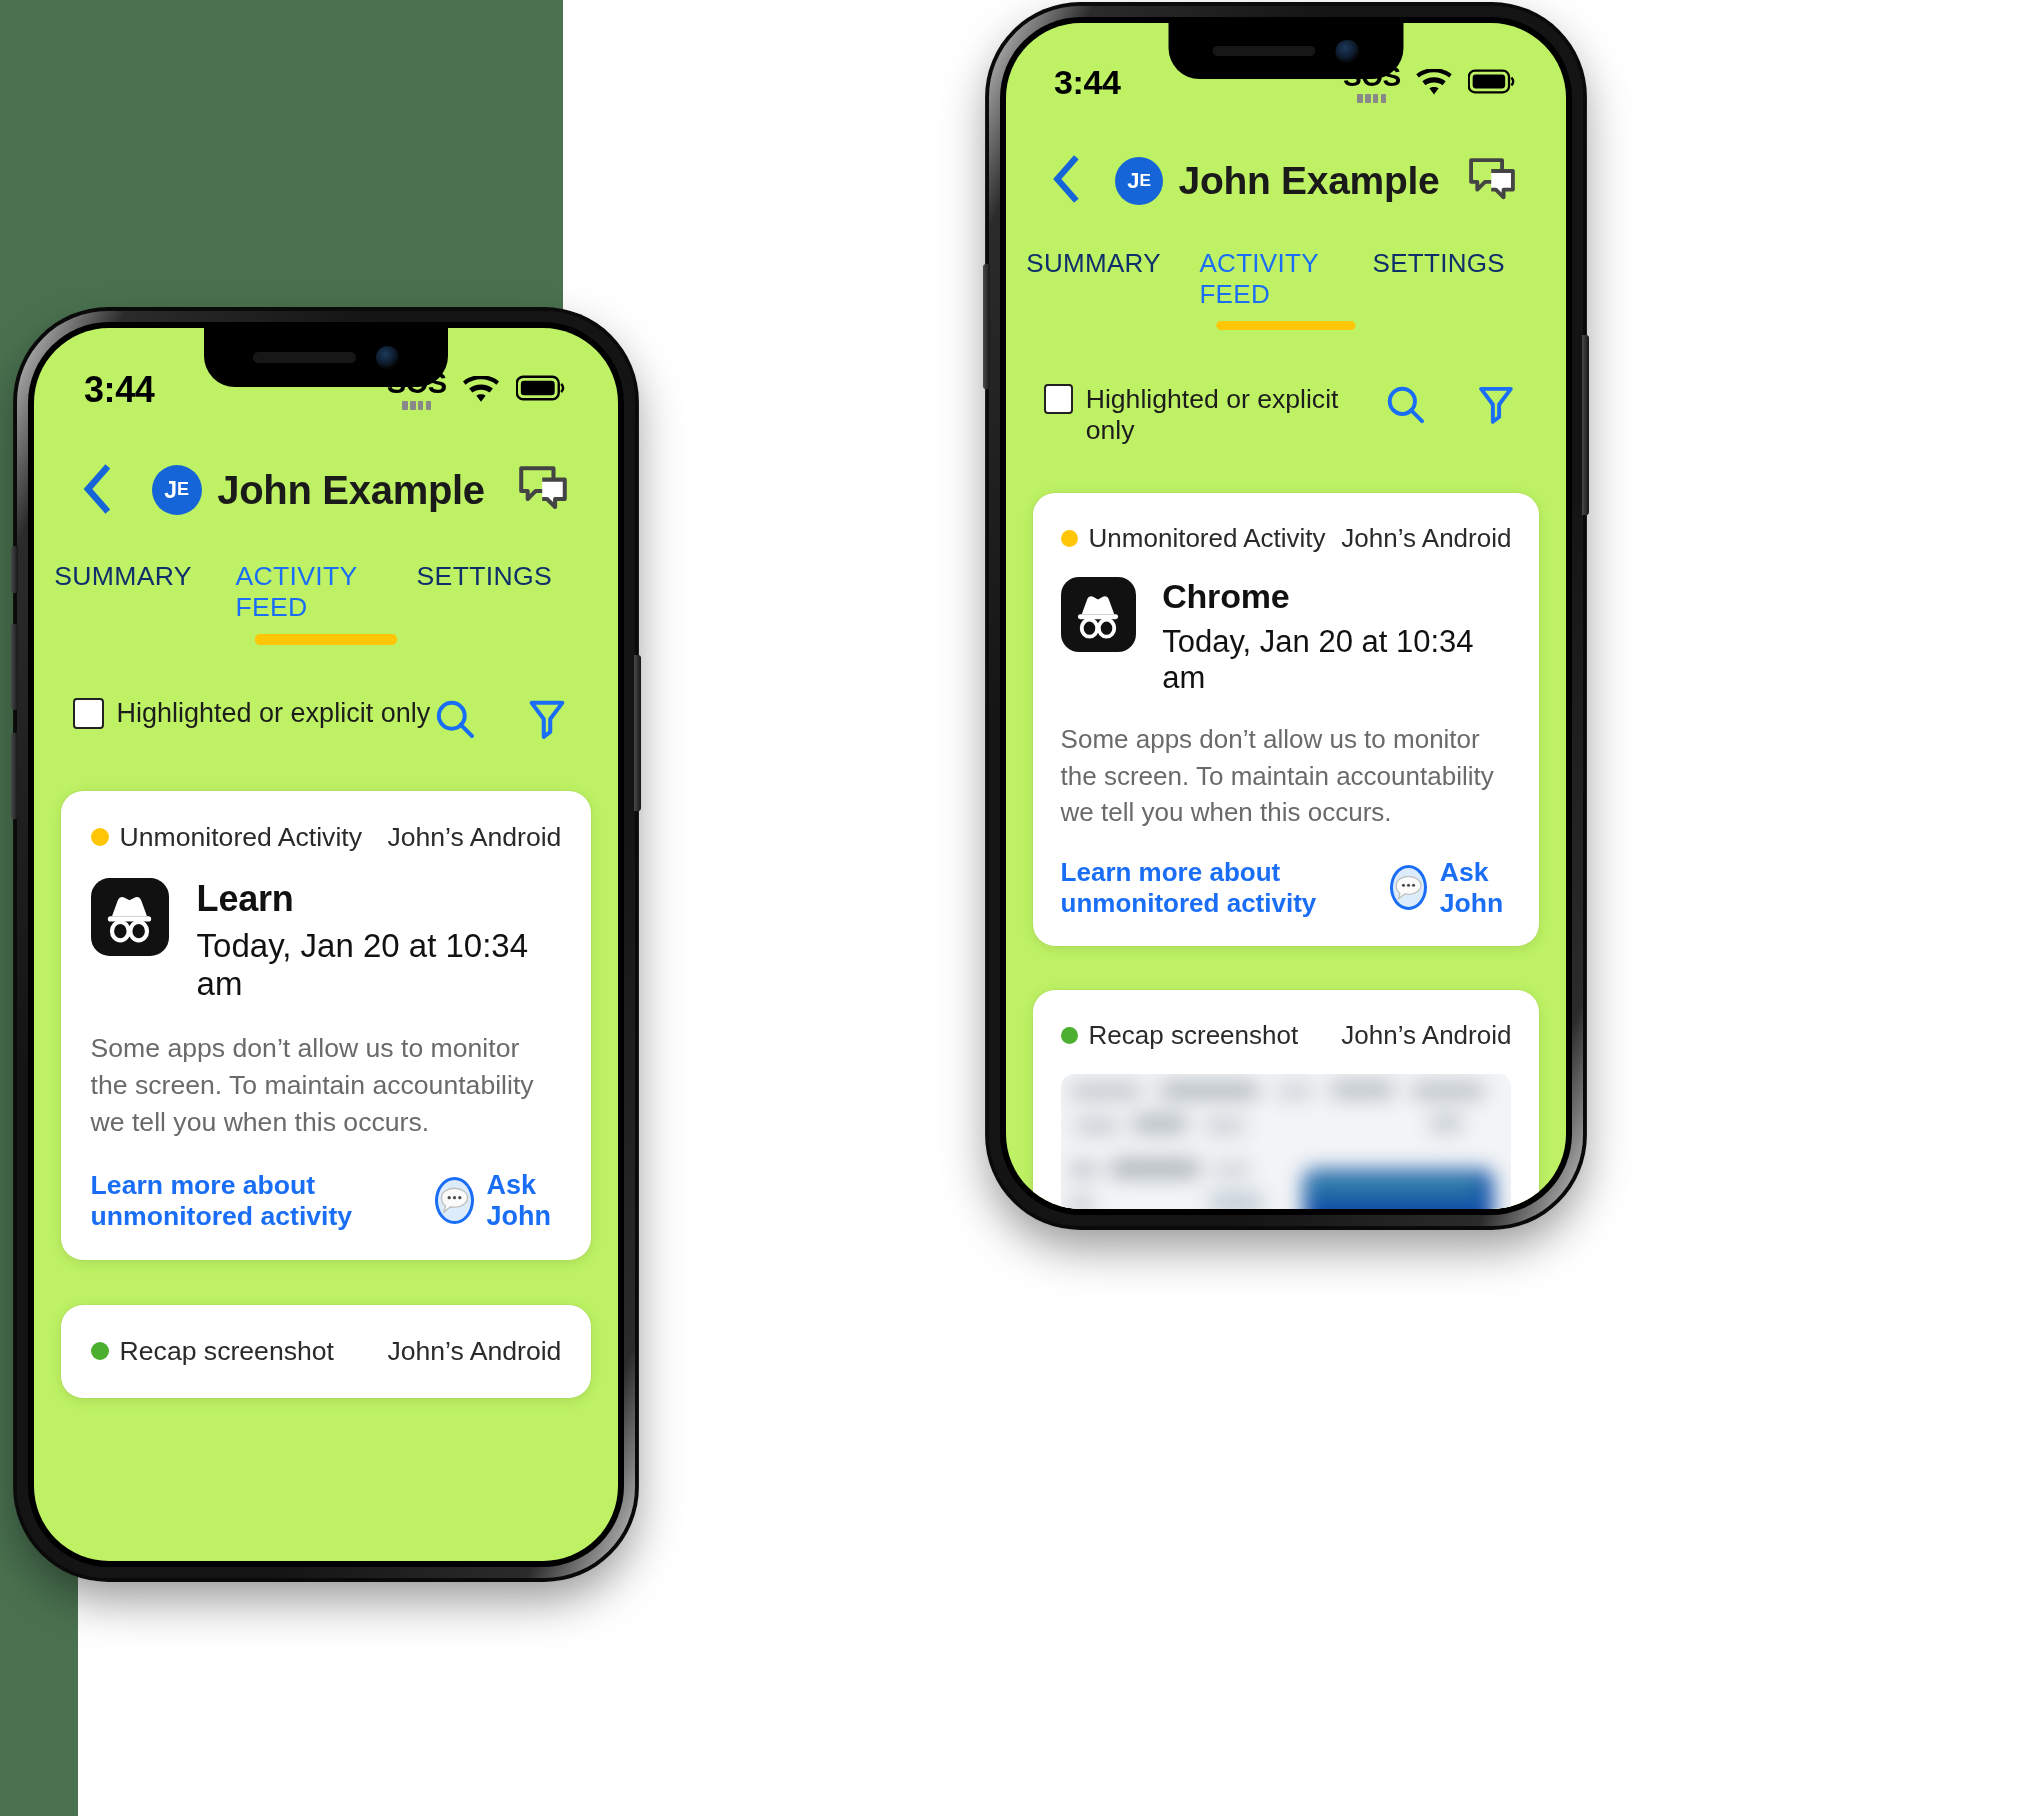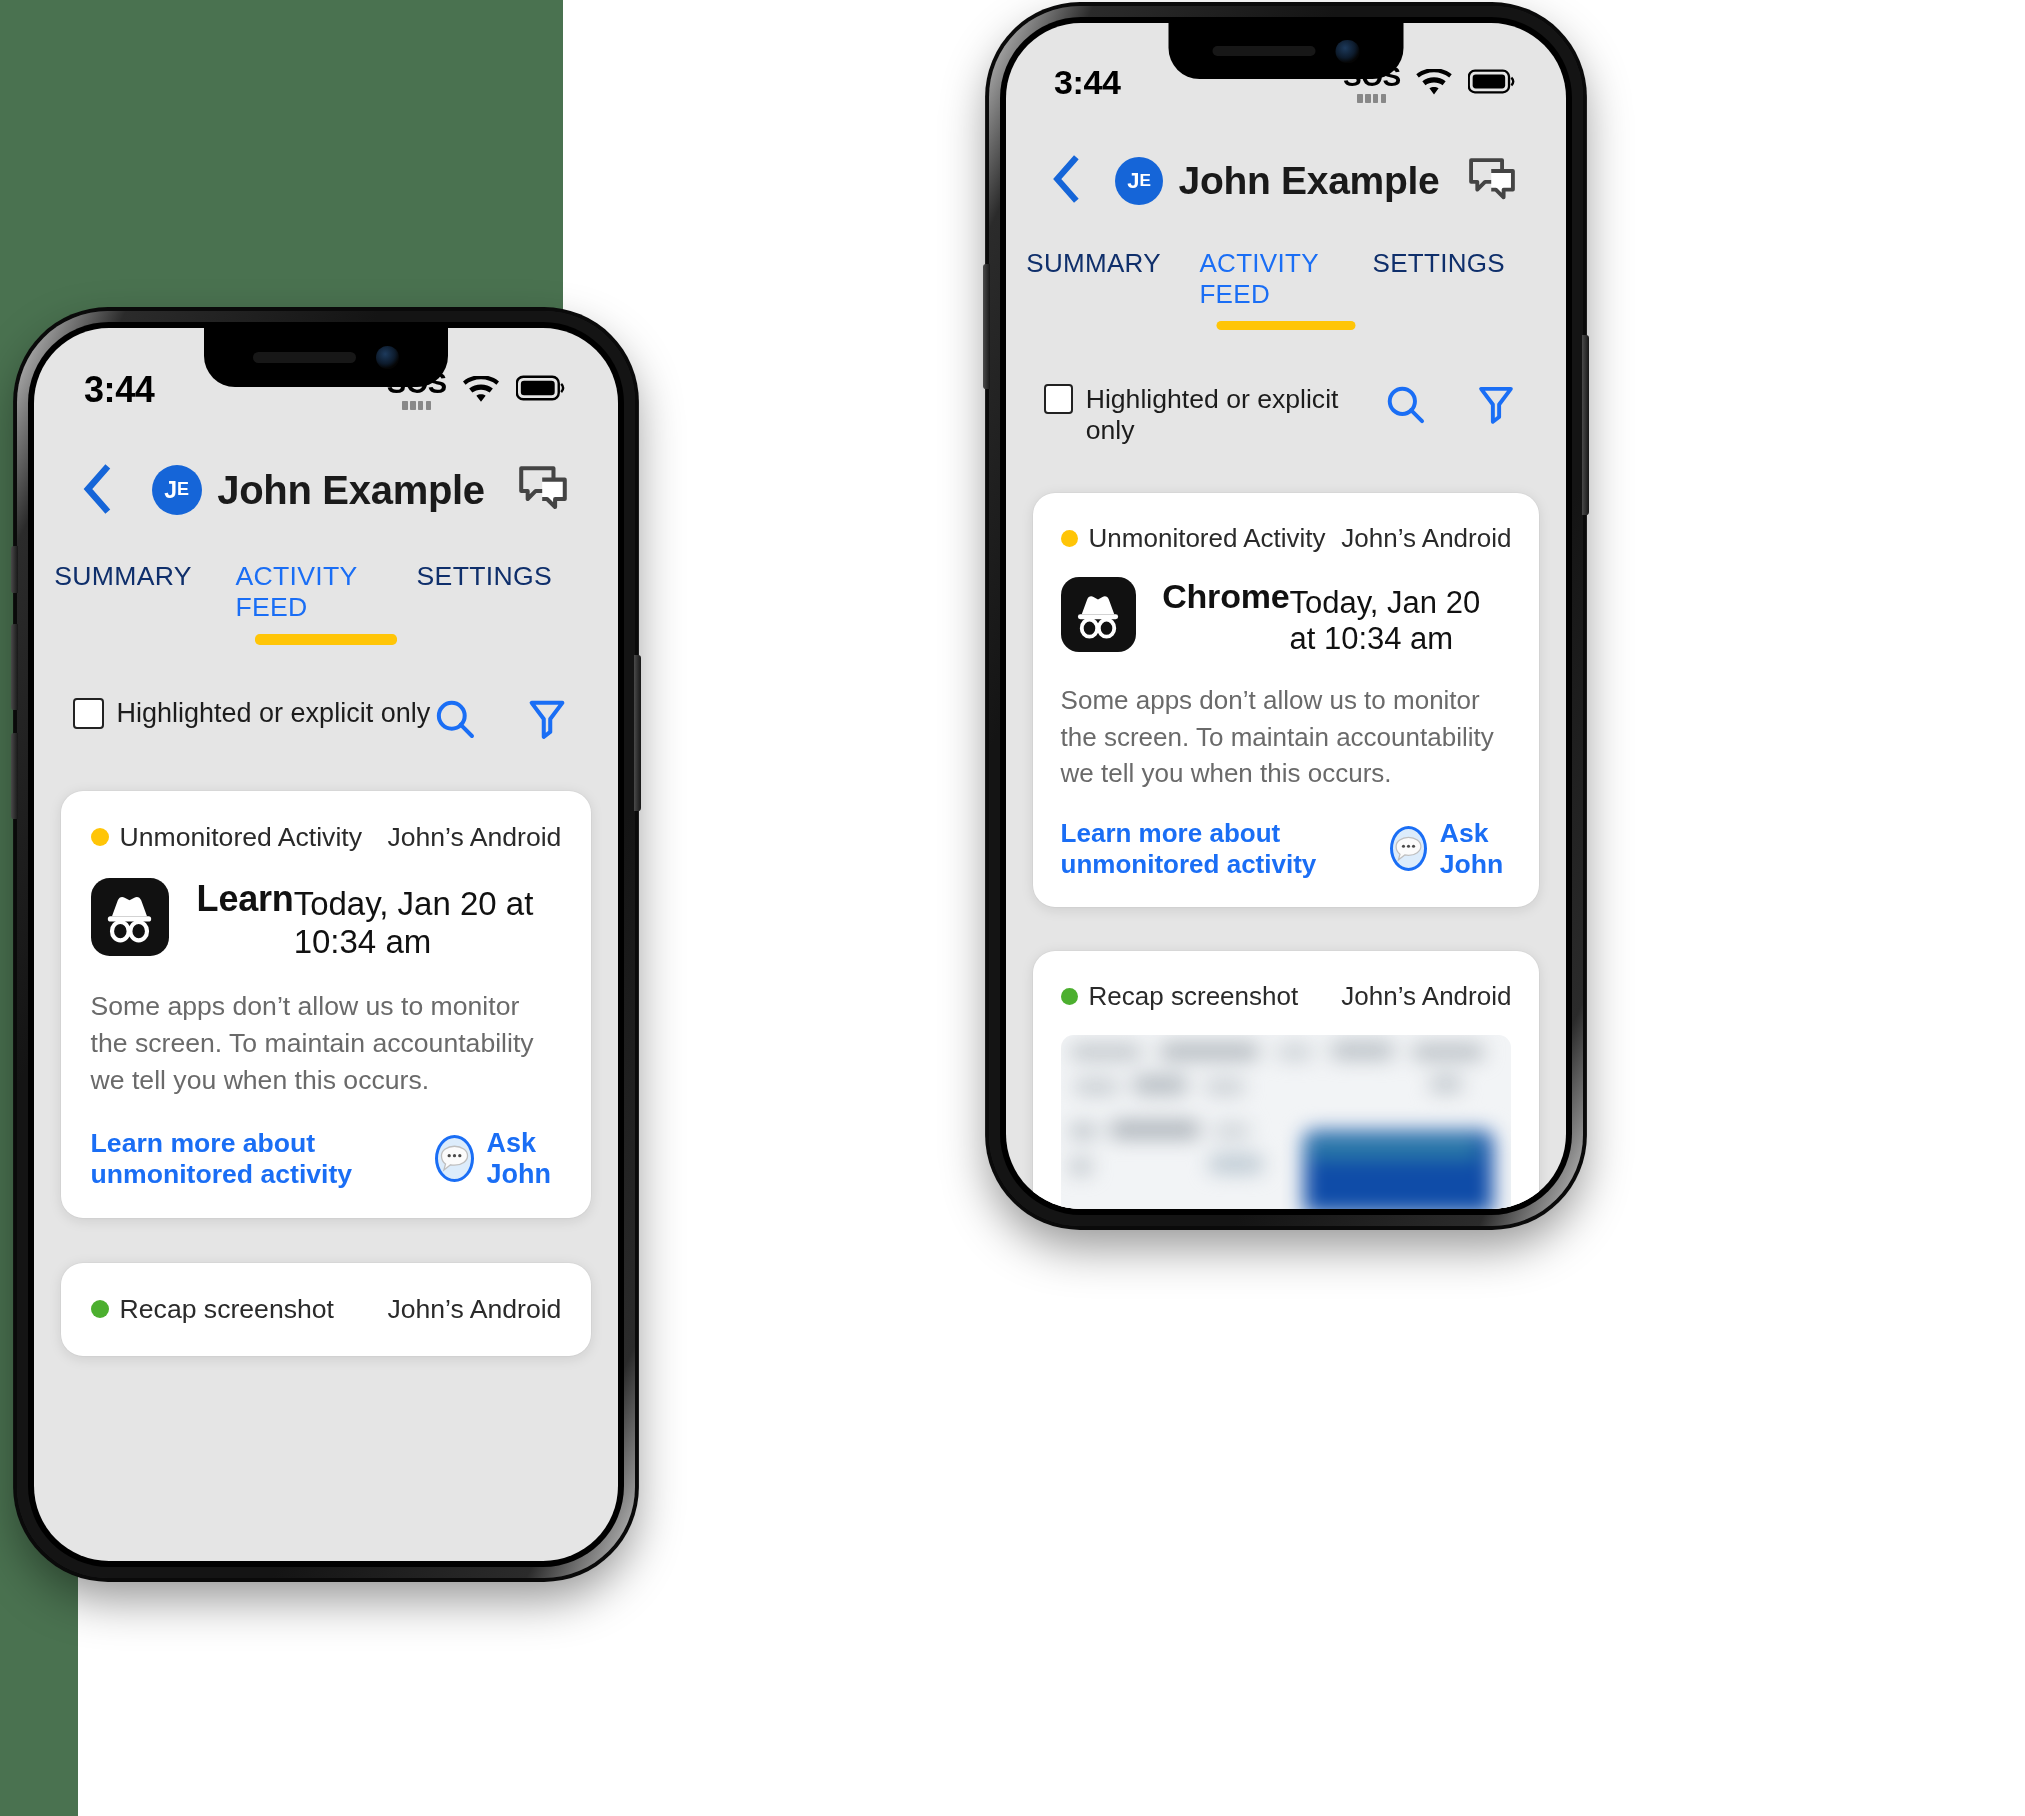--- a/index.html
+++ b/index.html
@@ -41,21 +41,21 @@
     background:
       linear-gradient(115deg,#f2f2f2 0%, #9a9a9a 3%, #2b2b2b 9%, #141414 30%,
                       #141414 70%, #2b2b2b 91%, #9a9a9a 97%, #f2f2f2 100%);
   }
   .phone .rim-inner {
     position:absolute; left:11px; top:11px; right:11px; bottom:11px;
     border-radius:81px; background:#000;
   }
   .phone .screen {
     position:absolute; left:17px; top:17px; right:17px; bottom:17px;
-    border-radius:75px; background:#e5e5e5; overflow:hidden;
+    border-radius:75px; background:#bef264; overflow:hidden;
   }
   .notch {
     position:absolute; top:0; left:50%; transform:translateX(-50%);
     background:#000; border-bottom-left-radius:31px; border-bottom-right-radius:31px;
     z-index:40; display:flex; align-items:center; justify-content:center; gap:20.3px;
   }
   .notch .speaker { width:103px; height:10.2px; border-radius:5.5px; background:#171717; }
   .notch .cam { width:23.5px; height:23.5px; border-radius:50%;
     background:radial-gradient(circle at 40% 35%, #1d3a5c 0%, #0d1b2c 48%, #050505 70%); }
   
@@ -94,21 +94,21 @@
   .card { background:#fff; border-radius:22px;
           box-shadow:0 2.3px 12.5px rgba(0,0,0,.10), 0 0 0 0.8px rgba(0,0,0,.035); }
   .card-head { display:flex; align-items:center; }
   .dot { border-radius:50%; }
   .chip-label { color:#2a2a2a; }
   .device { margin-left:auto; color:#2a2a2a; }
 
   .approw { display:flex; align-items:flex-start; }
   .appicon { background:#111; border-radius:24%; display:flex;
              align-items:center; justify-content:center; flex:none; }
-  .appmeta { display:flex; flex-direction:row;justify-content:space-between; }
+  .appmeta { display:flex; flex-direction:column;justify-content:space-between; }
   .appname { font-weight:700; color:#111; letter-spacing:-0.2px; }
   .apptime { color:#111; }
   .desc { color:#6a6a6a; }
 
   .actionrow { display:flex; align-items:center; }
   .learnlink { color:#1a6ef5;font-weight:bold; }
   .askbtn { margin-left:auto; display:flex; align-items:center; }
   .askring { border-radius:50%; border-style:solid; border-color:#1a6ef5;
              background:#dcecfb; display:flex; align-items:center; justify-content:center; }
   .asklabel { color:#1a6ef5; font-weight:700; }

